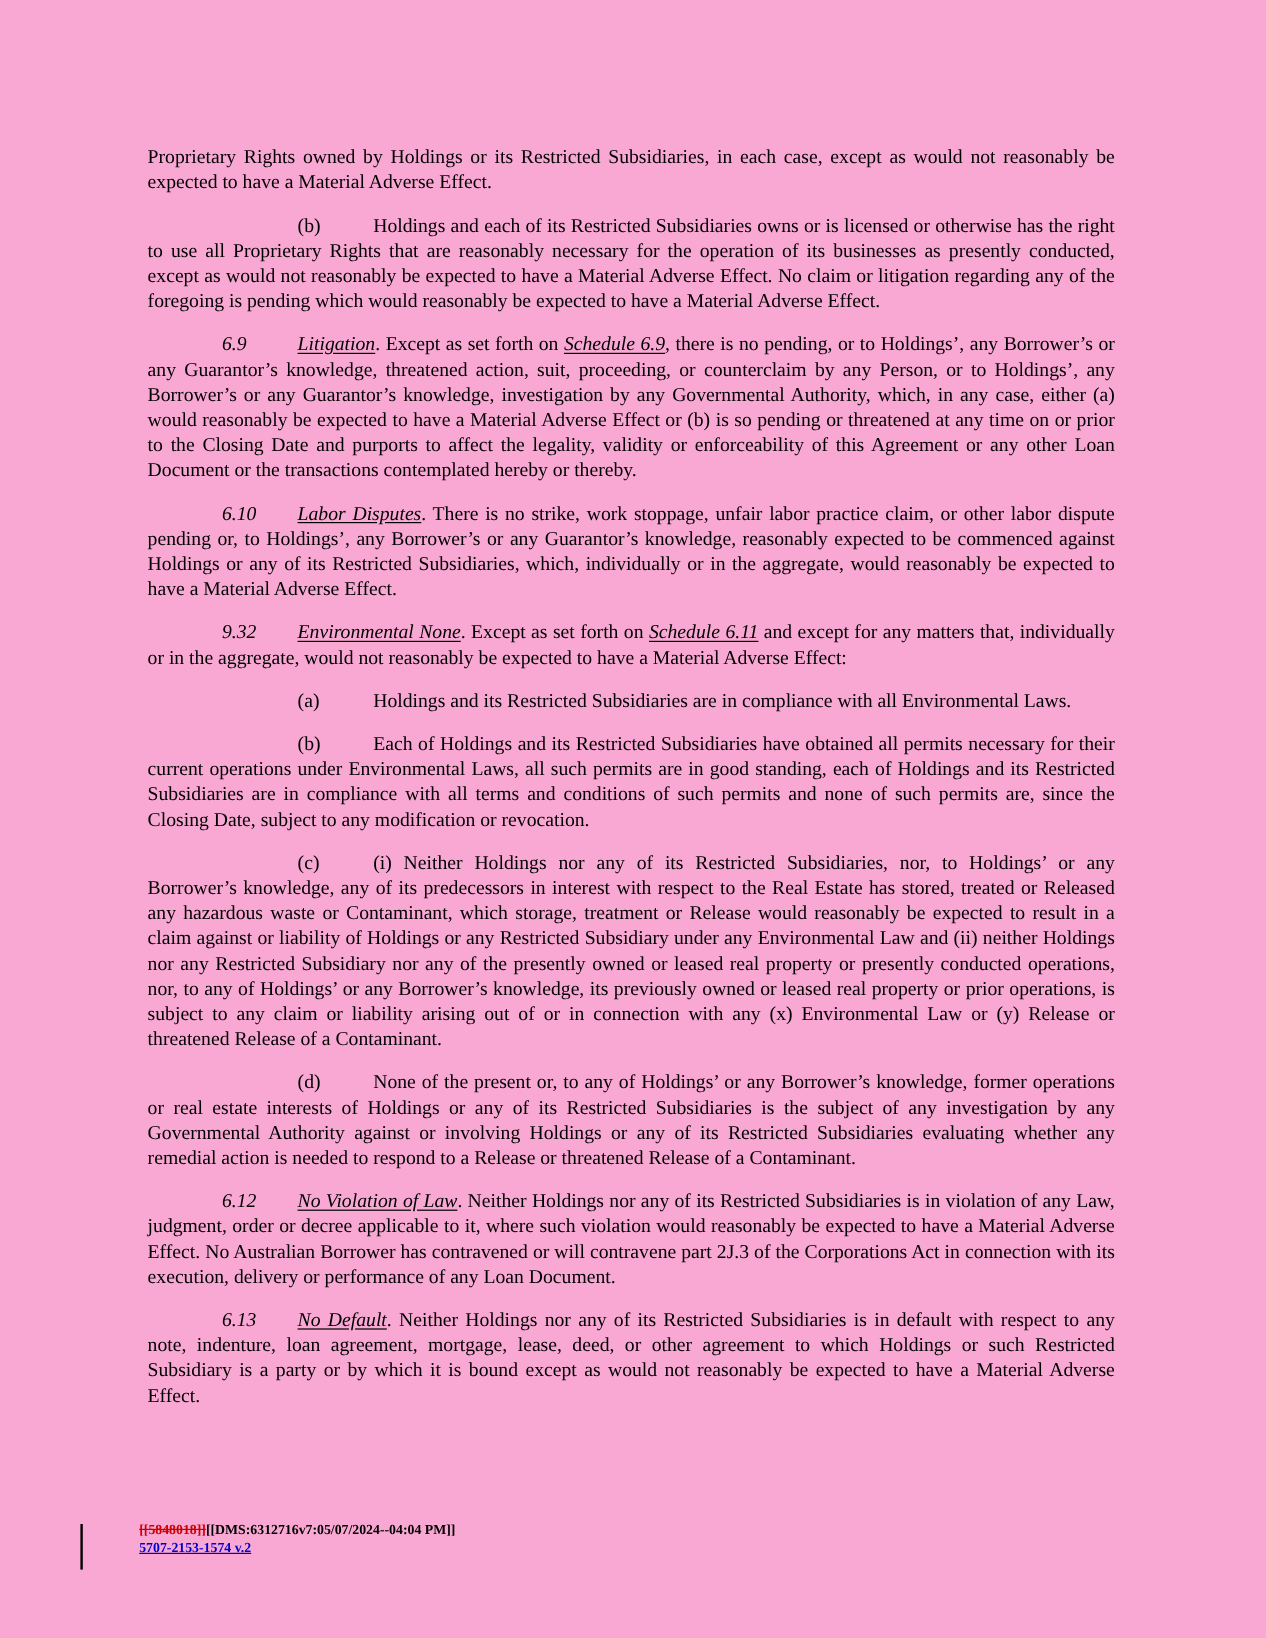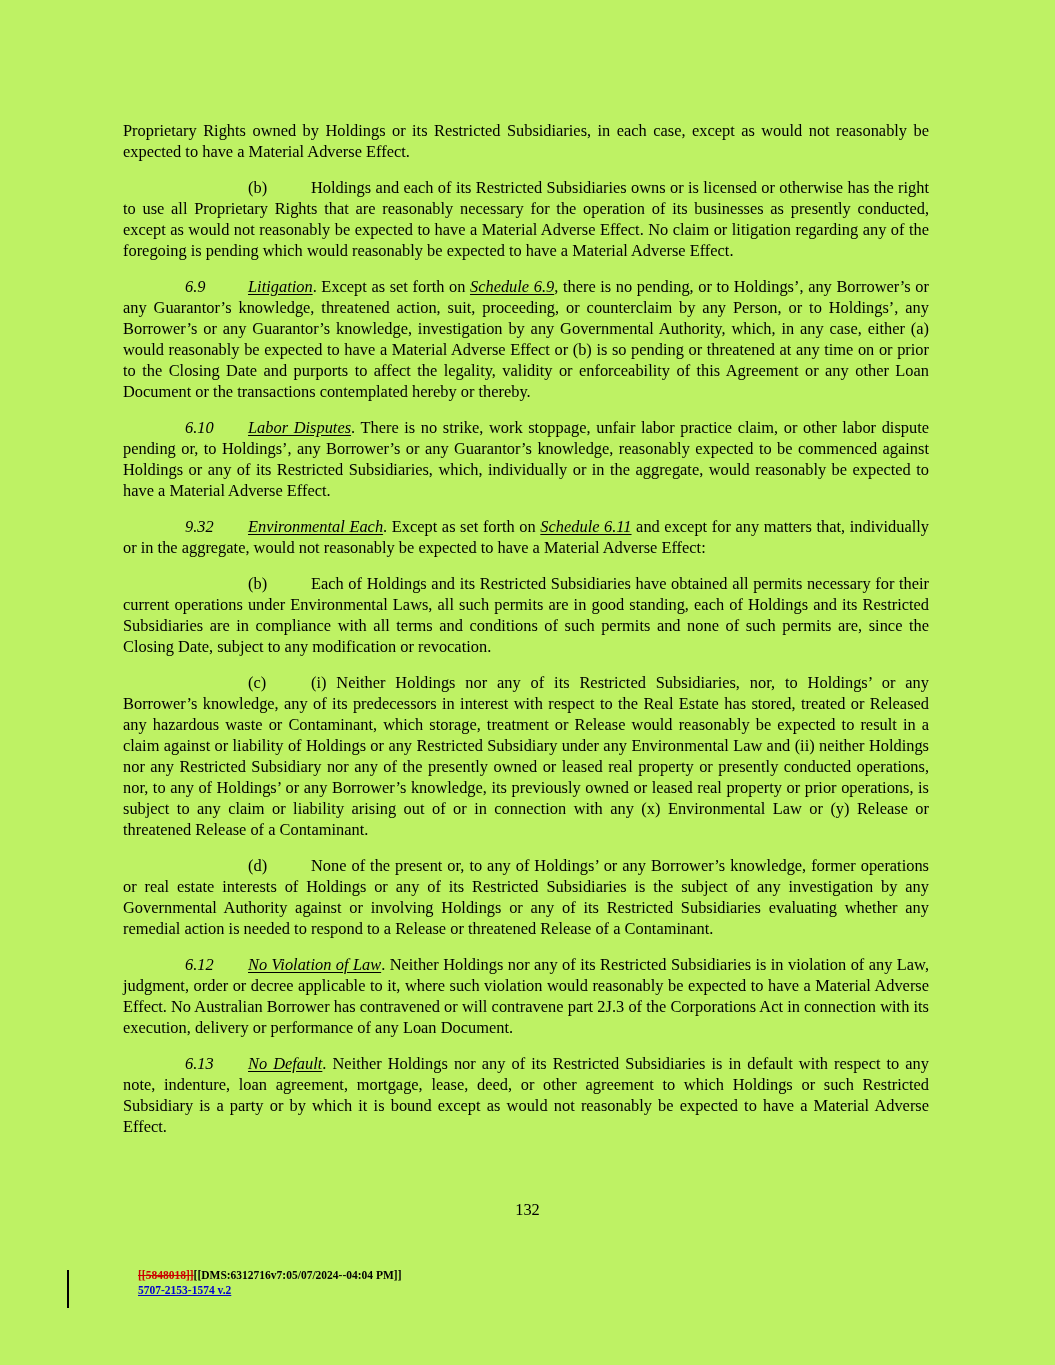--- a/index.html
+++ b/index.html
@@ -1,21 +1,21 @@
 <!DOCTYPE html>
 <html><head>
 <meta charset="utf-8">
 <style>
   * { box-sizing: border-box; }
   html, body { margin: 0; padding: 0; background: #ffffff; }
   .page {
     position: relative;
     width: 1055px;
     height: 1365px;
-    background: #bef264;
+    background: #f9a8d4;
     font-family: "Liberation Serif", "DejaVu Serif", serif;
     color: #000000;
     overflow: hidden;
   }
   .content {
     position: absolute;
     left: 123px;
     top: 120px;
     width: 806px;
     font-size: 16.4px;
@@ -33,21 +33,21 @@
   .page-number {
     position: absolute;
     top: 1200px;
     left: 0;
     width: 100%;
     text-align: center;
     font-size: 16.4px;
   }
   .footer {
     position: absolute;
-    left: 138px;
+    left: 116px;
     top: 1268px;
     font-size: 11.5px;
     font-weight: bold;
     line-height: 15px;
   }
   .footer .struck { text-decoration: line-through; }
   .footer-line2 { text-decoration: underline; }
   .change-bar {
     position: absolute;
     left: 67px;
@@ -60,29 +60,29 @@
 </head>
 <body>
 
 <div class="page">
 
   <div class="content">
       <p class="para plain"><span>Proprietary Rights owned by Holdings or its Restricted Subsidiaries, in each case, except as would not reasonably be expected to have a Material Adverse Effect.</span></p>
       <p class="para sub"><span class="ind"></span><span class="labelbox">(b)</span><span>Holdings and each of its Restricted Subsidiaries owns or is licensed or otherwise has the right to use all Proprietary Rights that are reasonably necessary for the operation of its businesses as presently conducted, except as would not reasonably be expected to have a Material Adverse Effect.  No claim or litigation regarding any of the foregoing is pending which would reasonably be expected to have a Material Adverse Effect.</span></p>
       <p class="para section"><span class="ind"></span><span class="labelbox">6.9</span><span class="u">Litigation</span><span>.  Except as set forth on </span><span class="u">Schedule 6.9</span><span>, there is no pending, or to Holdings’, any Borrower’s or any Guarantor’s knowledge, threatened action, suit, proceeding, or counterclaim by any Person, or to Holdings’, any Borrower’s or any Guarantor’s knowledge, investigation by any Governmental Authority, which, in any case, either (a) would reasonably be expected to have a Material Adverse Effect or (b) is so pending or threatened at any time on or prior to the Closing Date and purports to affect the legality, validity or enforceability of this Agreement or any other Loan Document or the transactions contemplated hereby or thereby.</span></p>
       <p class="para section"><span class="ind"></span><span class="labelbox">6.10</span><span class="u">Labor Disputes</span><span>.  There is no strike, work stoppage, unfair labor practice claim, or other labor dispute pending or, to Holdings’, any Borrower’s or any Guarantor’s knowledge, reasonably expected to be commenced against Holdings or any of its Restricted Subsidiaries, which, individually or in the aggregate, would reasonably be expected to have a Material Adverse Effect.</span></p>
-      <p class="para section"><span class="ind"></span><span class="labelbox">9.32</span><span class="u">Environmental Each</span><span>.  Except as set forth on </span><span class="u">Schedule 6.11</span><span> and except for any matters that, individually or in the aggregate, would not reasonably be expected to have a Material Adverse Effect:</span></p>
+      <p class="para section"><span class="ind"></span><span class="labelbox">9.32</span><span class="u">Environmental None</span><span>.  Except as set forth on </span><span class="u">Schedule 6.11</span><span> and except for any matters that, individually or in the aggregate, would not reasonably be expected to have a Material Adverse Effect:</span></p>
+      <p class="para sub"><span class="ind"></span><span class="labelbox">(a)</span><span>Holdings and its Restricted Subsidiaries are in compliance with all Environmental Laws.</span></p>
       <p class="para sub"><span class="ind"></span><span class="labelbox">(b)</span><span>Each of Holdings and its Restricted Subsidiaries have obtained all permits necessary for their current operations under Environmental Laws, all such permits are in good standing, each of Holdings and its Restricted Subsidiaries are in compliance with all terms and conditions of such permits and none of such permits are, since the Closing Date, subject to any modification or revocation.</span></p>
       <p class="para sub"><span class="ind"></span><span class="labelbox">(c)</span><span>(i) Neither Holdings nor any of its Restricted Subsidiaries, nor, to Holdings’ or any Borrower’s knowledge, any of its predecessors in interest with respect to the Real Estate has stored, treated or Released any hazardous waste or Contaminant, which storage, treatment or Release would reasonably be expected to result in a claim against or liability of Holdings or any Restricted Subsidiary under any Environmental Law and (ii) neither Holdings nor any Restricted Subsidiary nor any of the presently owned or leased real property or presently conducted operations, nor, to any of Holdings’ or any Borrower’s knowledge, its previously owned or leased real property or prior operations, is subject to any claim or liability arising out of or in connection with any (x) Environmental Law or (y) Release or threatened Release of a Contaminant.</span></p>
       <p class="para sub"><span class="ind"></span><span class="labelbox">(d)</span><span>None of the present or, to any of Holdings’ or any Borrower’s knowledge, former operations or real estate interests of Holdings or any of its Restricted Subsidiaries is the subject of any investigation by any Governmental Authority against or involving Holdings or any of its Restricted Subsidiaries evaluating whether any remedial action is needed to respond to a Release or threatened Release of a Contaminant.</span></p>
       <p class="para section"><span class="ind"></span><span class="labelbox">6.12</span><span class="u">No Violation of Law</span><span>.  Neither Holdings nor any of its Restricted Subsidiaries is in violation of any Law, judgment, order or decree applicable to it, where such violation would reasonably be expected to have a Material Adverse Effect.  No Australian Borrower has contravened or will contravene part 2J.3 of the Corporations Act in connection with its execution, delivery or performance of any Loan Document.</span></p>
       <p class="para section"><span class="ind"></span><span class="labelbox">6.13</span><span class="u">No Default</span><span>.  Neither Holdings nor any of its Restricted Subsidiaries is in default with respect to any note, indenture, loan agreement, mortgage, lease, deed, or other agreement to which Holdings or such Restricted Subsidiary is a party or by which it is bound except as would not reasonably be expected to have a Material Adverse Effect.</span></p>
     </div>
 
-  <div class="page-number">132</div>
 
   <div class="change-bar"></div>
 
   <div class="footer">
     <div class="footer-line1"><span class="struck" style="color: rgb(204, 0, 0);">[[5848018]]</span><span class="dms">[[DMS:6312716v7:05/07/2024--04:04 PM]]</span></div>
     <div class="footer-line2" style="color: rgb(0, 0, 204);">5707-2153-1574 v.2</div>
   </div>
 
 </div>
 

